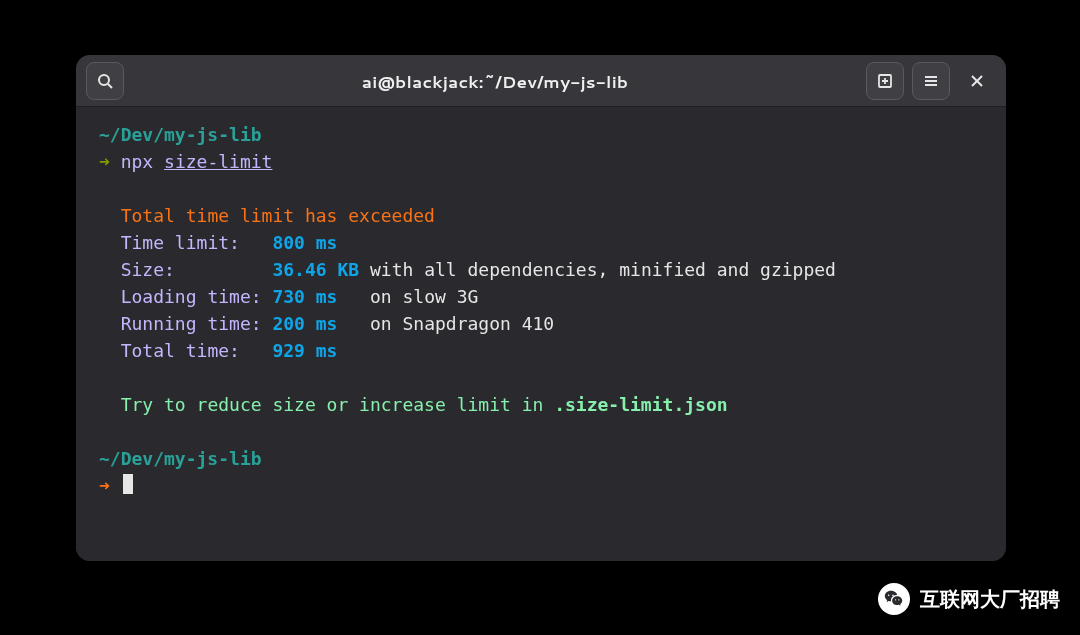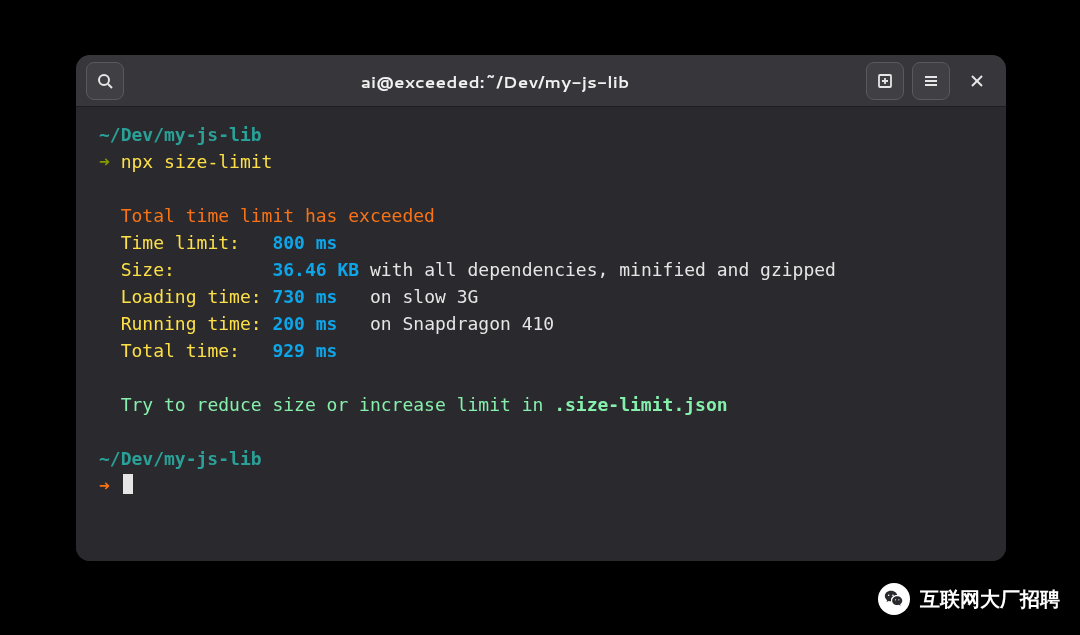--- a/index.html
+++ b/index.html
@@ -68,22 +68,22 @@
       white-space: pre;
       overflow: hidden;
       background: #2a2a2e;
     }
     .cyan { color: #2aa198; font-weight: 700; }
     .green { color: #859900; }
     .red { color: #0ea5e9; }
     .dark-red { color: #f97316; }
     .yellow { color: #86efac; }
     .gray { color: #e5e5e5; }
-    .white { color: #fde047; }
-    .under { }
+    .white { color: #c4b5fd; }
+    .under { text-decoration: underline; }
     .bold { font-weight: 700; }
     .cursor {
       display: inline-block;
       width: 10px;
       height: 20px;
       background: #e6e6e6;
       vertical-align: -2px;
       margin-left: 2px;
     }
     .watermark {
@@ -114,21 +114,21 @@
 <body>
 
 <div class="term-window">
   <div class="titlebar">
     <div class="tb-btn boxed">
       <svg width="16" height="16" viewBox="0 0 16 16" fill="none" stroke="#e6e6e6" stroke-width="2">
           <circle cx="7" cy="7" r="5"></circle>
           <line x1="11" y1="11" x2="15" y2="15"></line>
         </svg>
     </div>
-    <div class="tb-title">ai@exceeded:~/Dev/my-js-lib</div>
+    <div class="tb-title">ai@blackjack:~/Dev/my-js-lib</div>
     <div class="tb-btn boxed">
       <svg width="16" height="16" viewBox="0 0 16 16" fill="none" stroke="#e6e6e6" stroke-width="1.8">
           <rect x="2" y="2" width="12" height="12" rx="1"></rect>
           <line x1="8" y1="5" x2="8" y2="11"></line>
           <line x1="5" y1="8" x2="11" y2="8"></line>
         </svg>
     </div>
     <div class="tb-btn boxed">
       <svg width="16" height="16" viewBox="0 0 16 16" stroke="#e6e6e6" stroke-width="2">
           <line x1="2" y1="4" x2="14" y2="4"></line>

